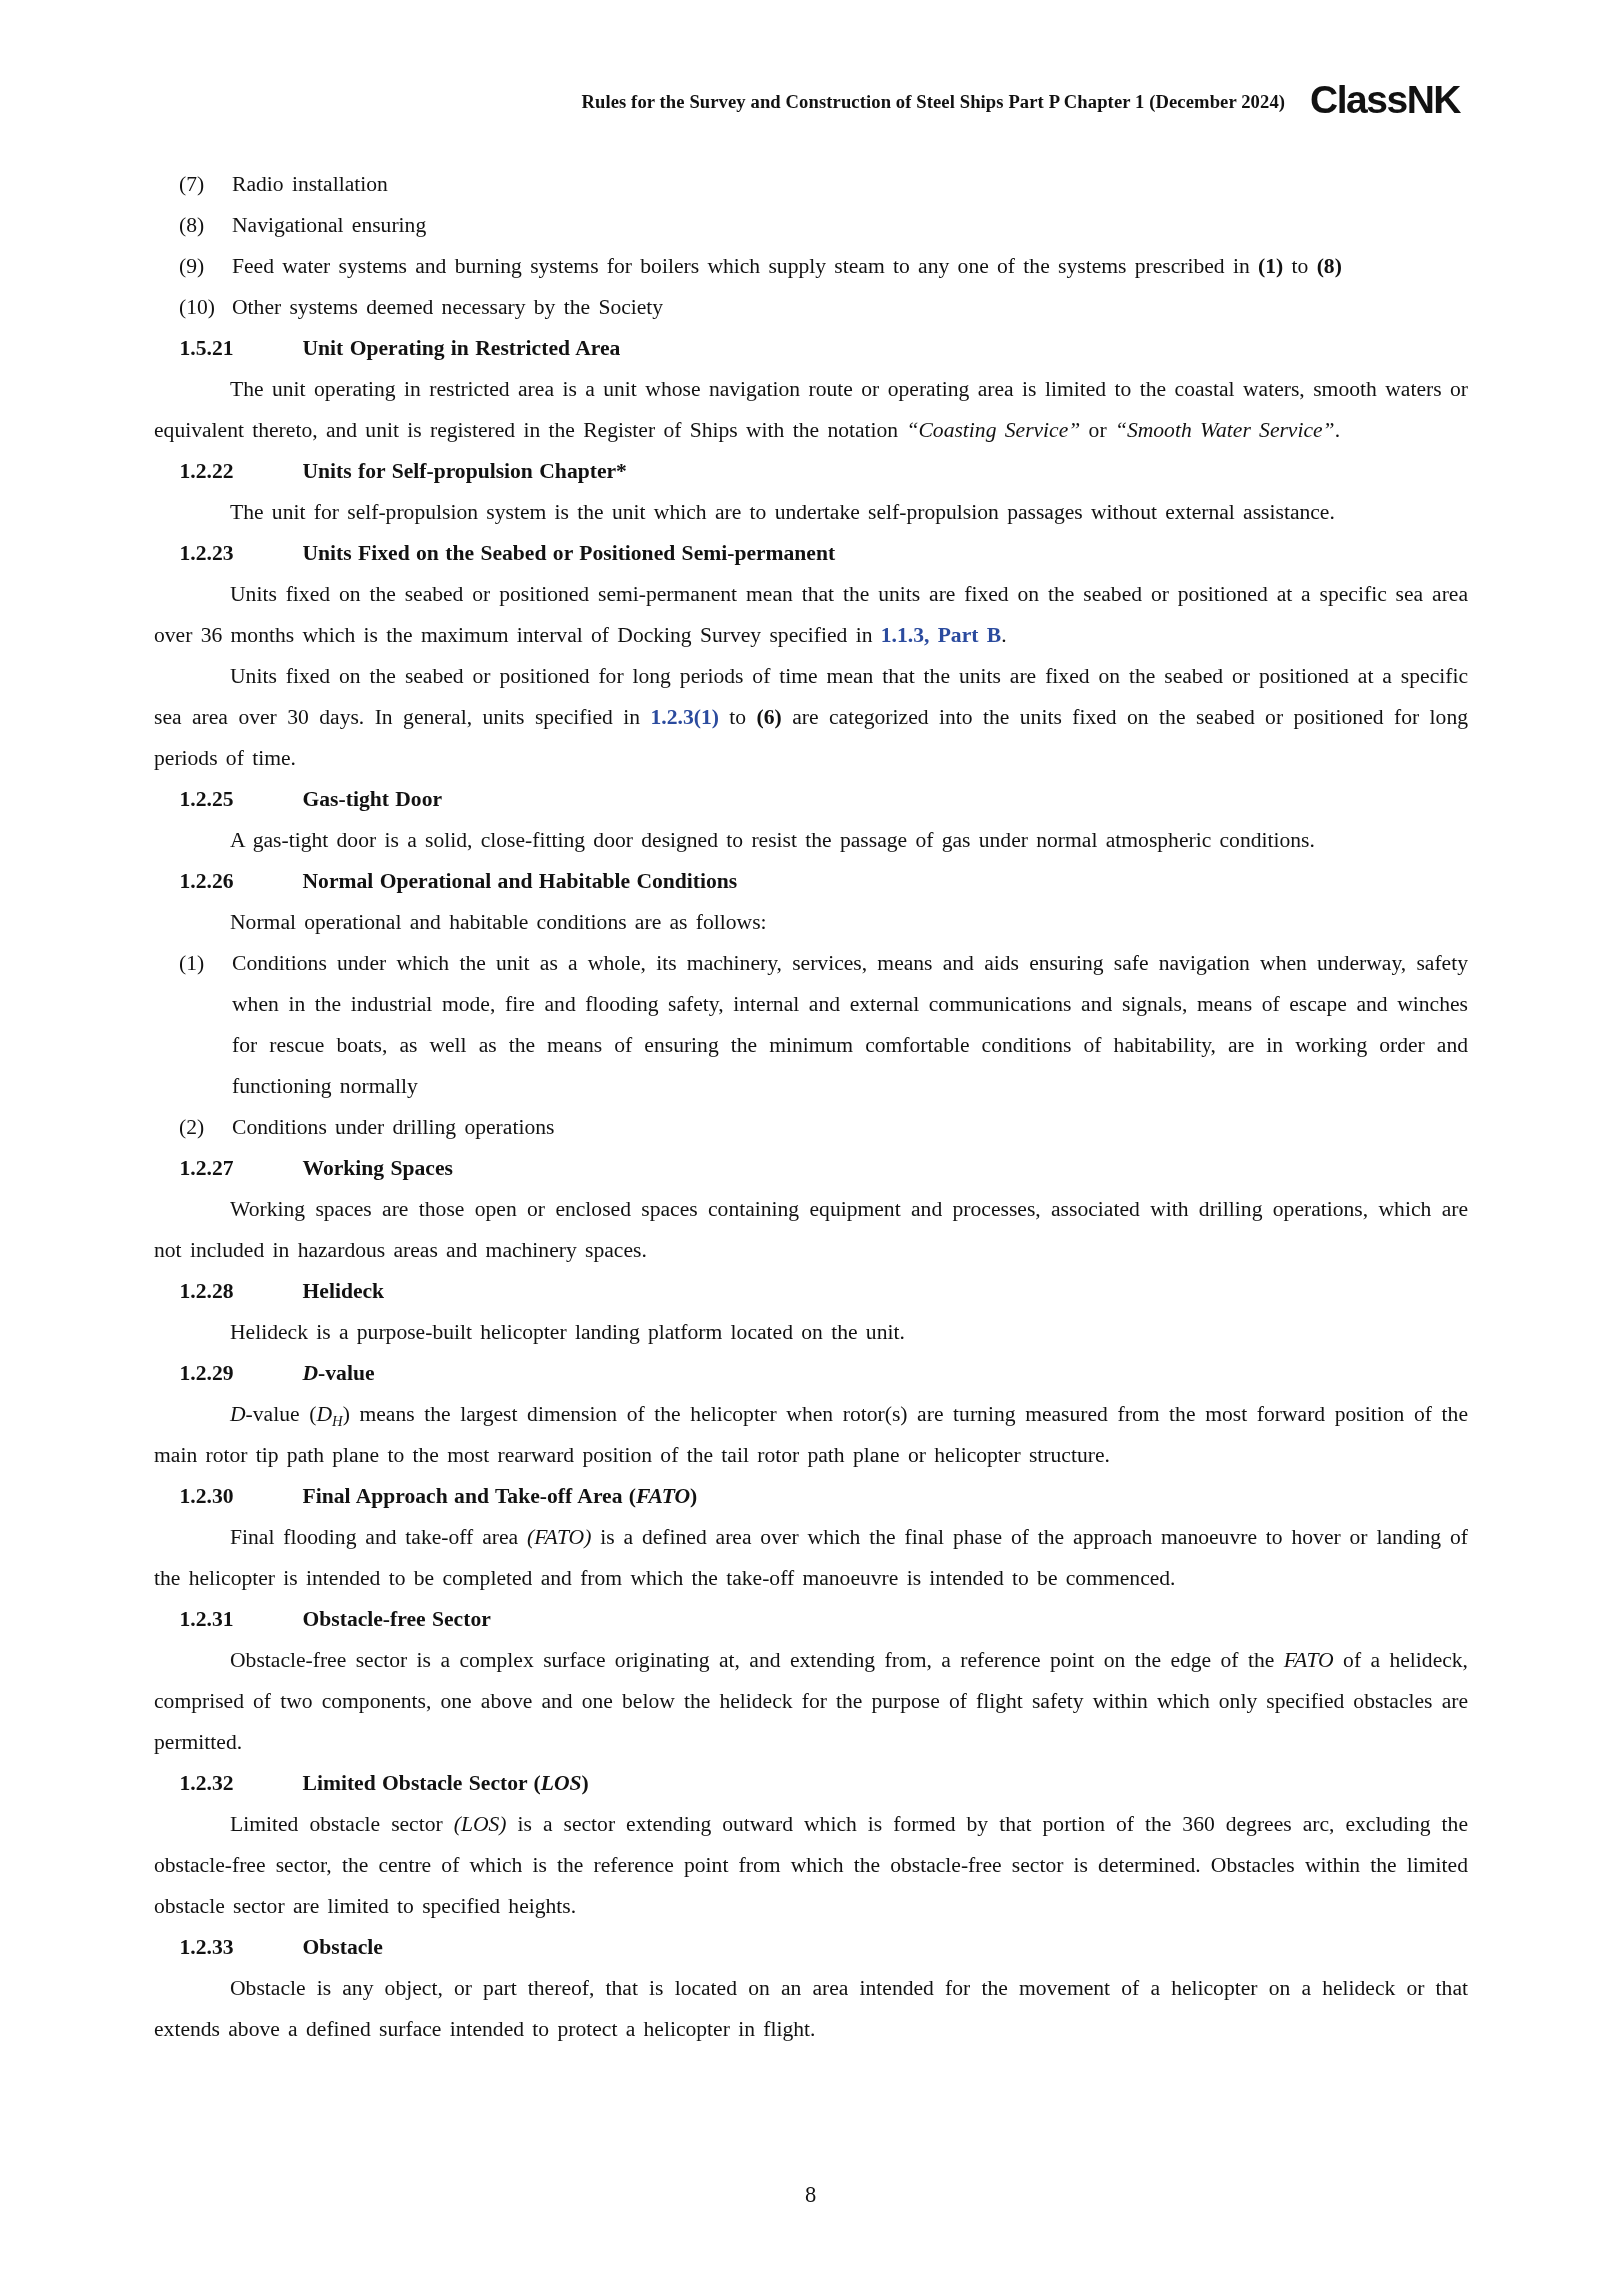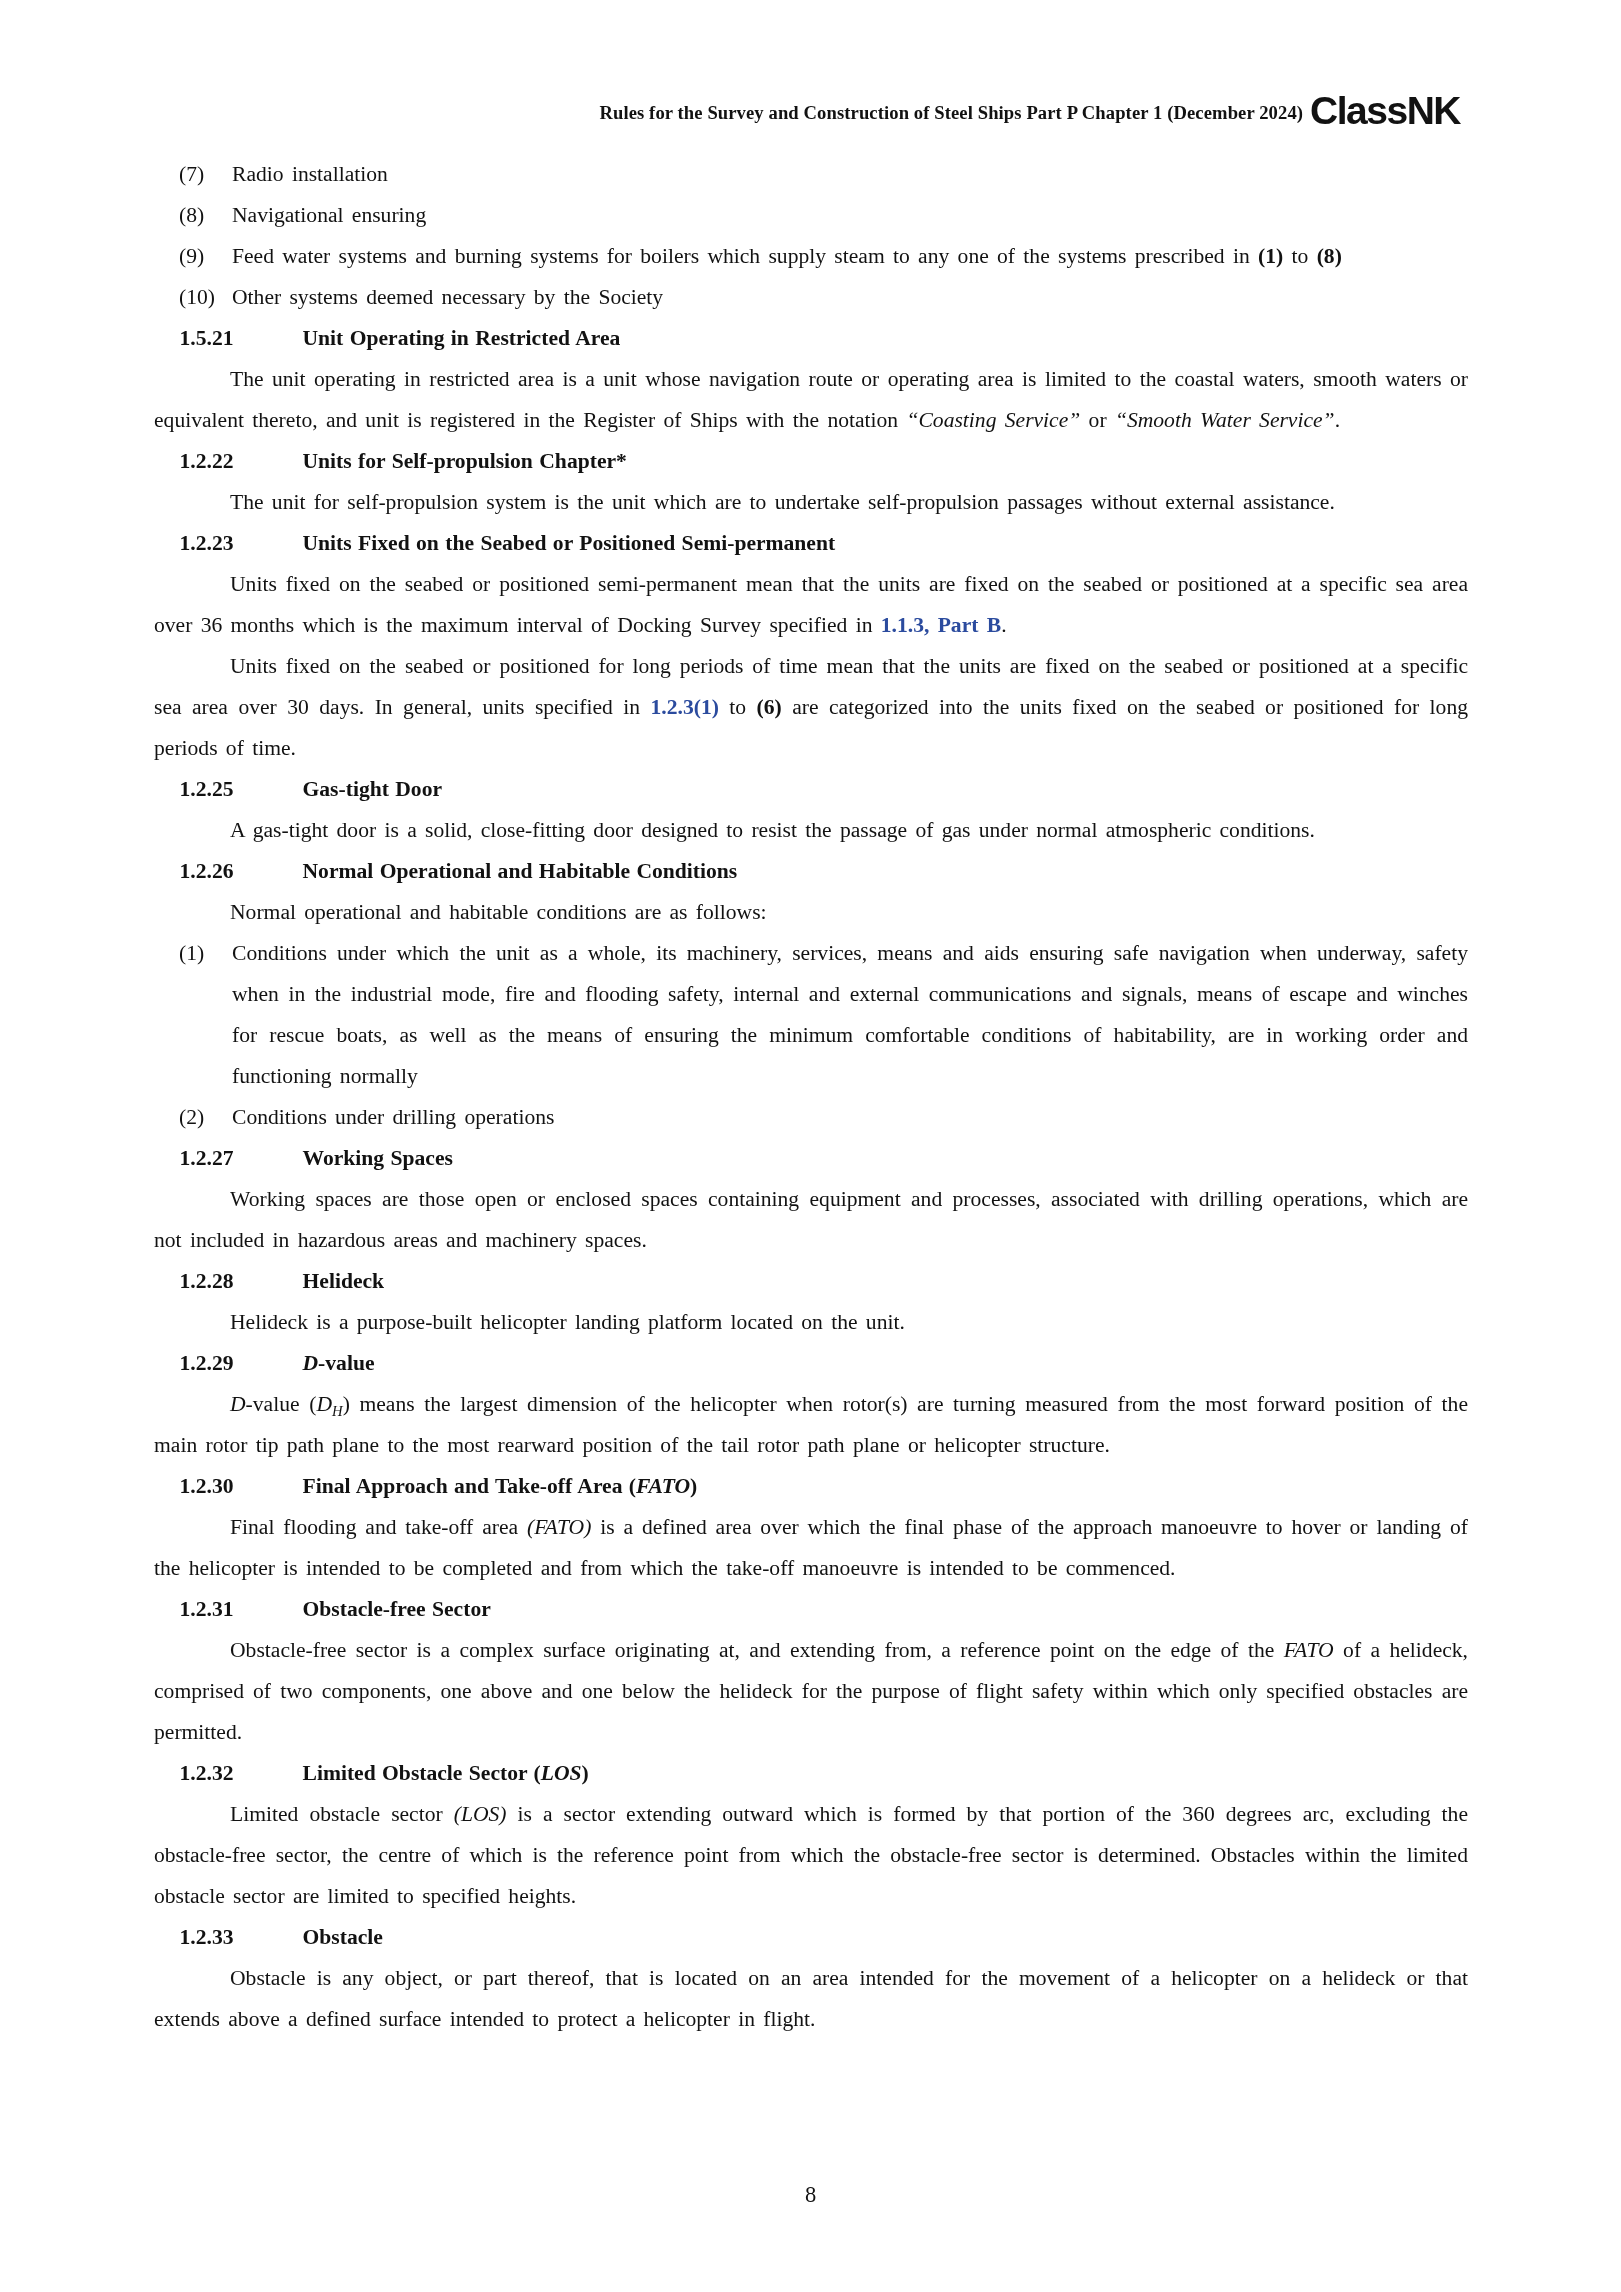--- a/index.html
+++ b/index.html
@@ -1,29 +1,29 @@
 <!DOCTYPE html>
 <html style="--link: #2b4b9e;"><head>
 <meta charset="utf-8">
 <style>
   html,body { margin:0; padding:0; background:#ffffff; }
   .page {
     position:relative; width:1621px; height:2293px; background:#fff;
     font-family:"Liberation Serif", serif; color:#121212; overflow:hidden;
   }
   
-  .hdr { position:absolute; top:84px; right:161px; display:flex; align-items:baseline; gap:7px; white-space:nowrap;justify-content:flex-end; }
+  .hdr { position:absolute; top:73px; right:161px; display:flex; align-items:baseline; gap:25px; white-space:nowrap;justify-content:flex-end; }
   .hdr-title { font-weight:bold; font-size:18.6px; letter-spacing:0.1px; }
   .hdr-logo {
     font-family:"Liberation Sans", sans-serif; font-weight:bold; font-size:39px;
     letter-spacing:-1.5px; position:relative; top:4.9px;
   }
   
   .doc {
-    position:absolute; left:154px; top:154px; width:1314px;
+    position:absolute; left:154px; top:164px; width:1314px;
     font-size:21.6px; line-height:41px; text-align:justify; word-spacing:2.9px;
   }
   .block { margin:0; }
   .block.para { text-indent:76px; }
   .block.list { padding-left:78px; text-indent:-53px; }
   .block.list .num { display:inline-block; width:53px; text-indent:0; }
   .block.heading { padding-left:25.5px; font-weight:bold; text-align:left; word-spacing:1px; }
   .block.heading .num { display:inline-block; width:123px; }
   .b { font-weight:bold; }
   .i { font-style:italic; }

